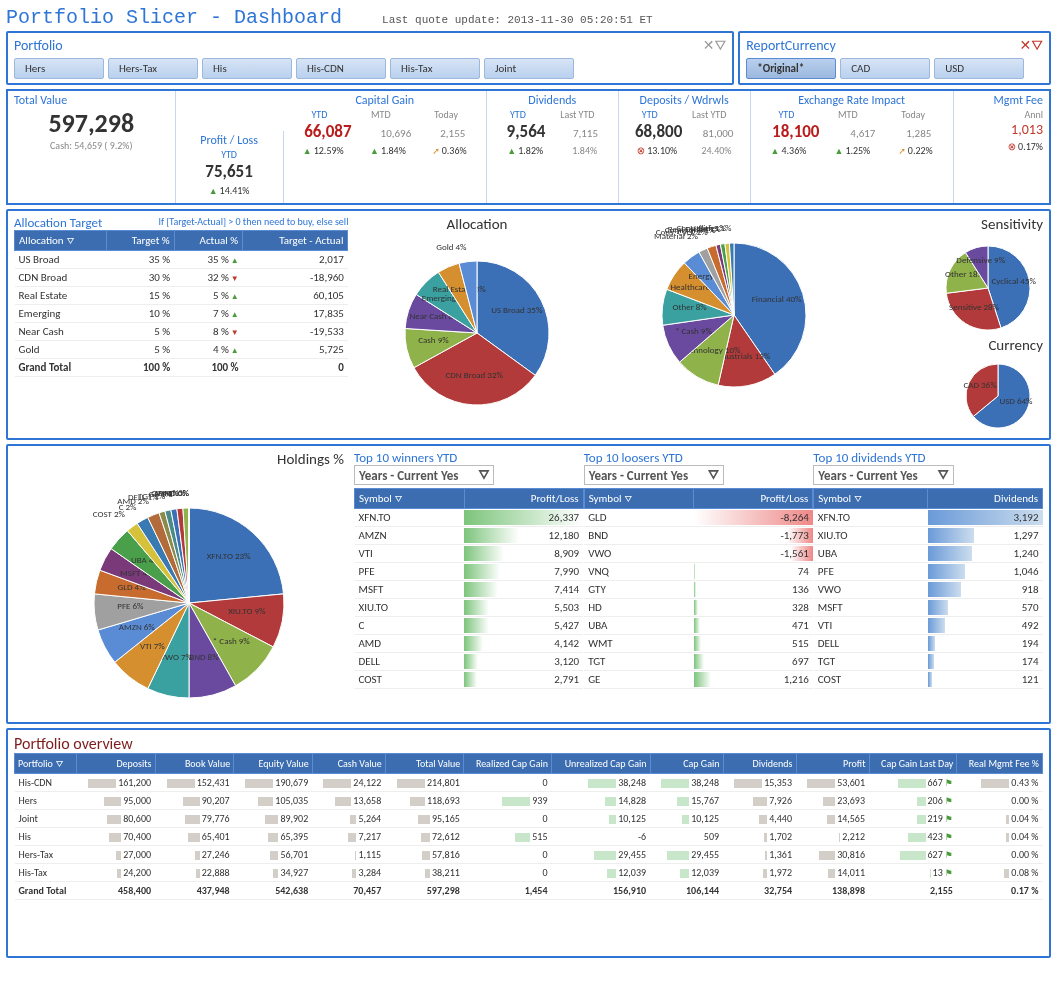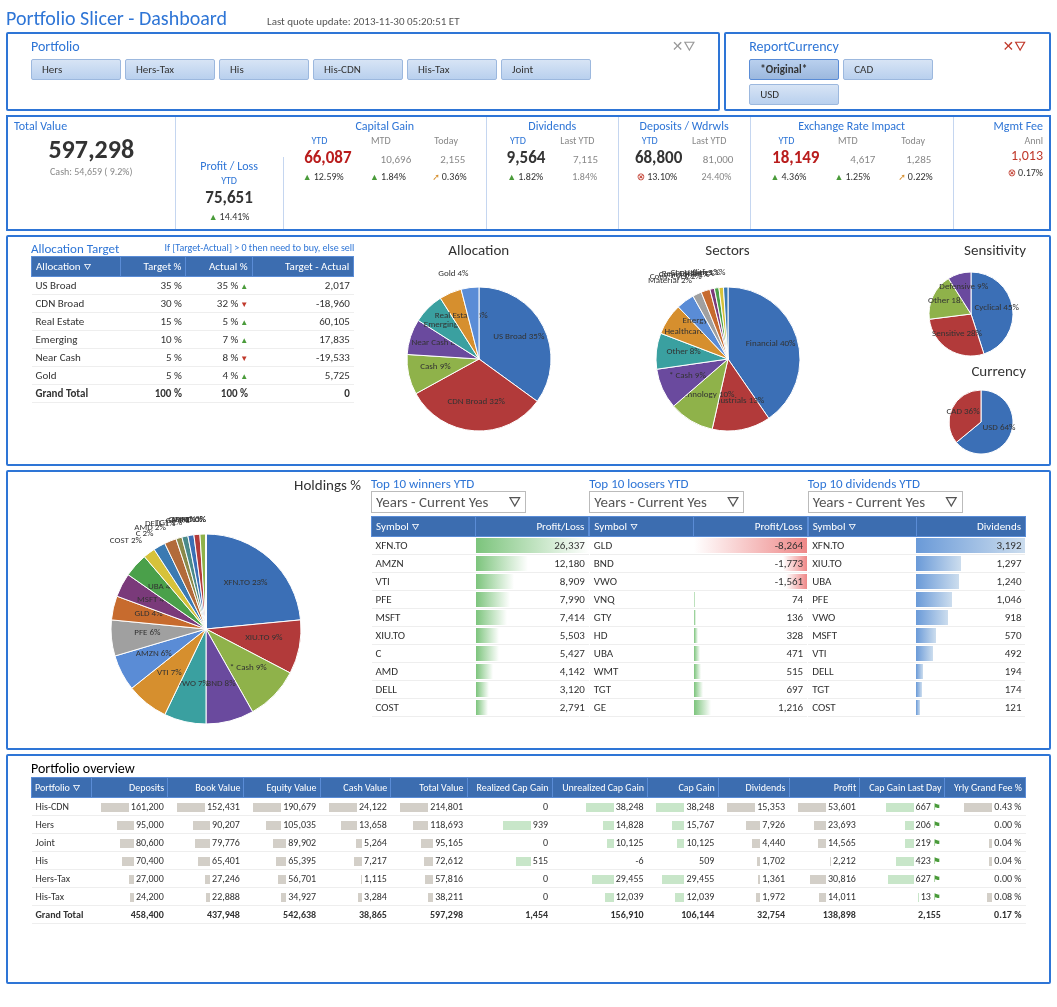--- a/index.html
+++ b/index.html
@@ -8,21 +8,21 @@
     padding: 6px;
     font-family: Calibri, Arial, sans-serif;
     font-size: 11px;
     background: #fff;
     color: #333;
   }
   .panel {
     border: 2px solid #2e75d6;
     border-radius: 2px;
     margin-bottom: 4px;
-    padding: 4px 23px;
+    padding: 4px 6px;
     background: #fff;
   }
   .row { display: flex; gap: 4px; }
   .main-title { color: #2e75d6; font-size: 20px; font-weight: normal; }
   .update { color: #555; font-size: 11px; margin-left: 40px; }
   .slicer-head { color: #2e75d6; font-size: 14px; margin-bottom: 4px; display:flex; justify-content:space-between; align-items:center;}
   .slicer-btns { display: flex; gap: 4px; flex-wrap: wrap; }
   .sbtn {
     border: 1px solid #9cb8de;
     background: linear-gradient(#d7e4f5,#b9d0ee);
@@ -65,42 +65,42 @@
   .num { text-align:right; }
   .bold-row td { font-weight:bold; border-top:1px solid #333;}
   .tri-up::after { content:" ▲"; color:#4a9b3a; font-size:8px;}
   .tri-dn::after { content:" ▼"; color:#c0392b; font-size:8px;}
 
   .chart-area { display:flex; align-items:flex-start; }
   .chart-box { flex:1; position:relative; }
   .chart-title { color:#333; font-size:15px; text-align:center; }
 
   .top10 { flex:1; }
-  .filter-row { display:flex; gap:4px; align-items:center; font-size:15px; color:#555; margin-bottom:3px;}
+  .filter-row { display:flex; gap:4px; align-items:center; font-size:13px; color:#555; margin-bottom:3px;font-weight:bold;}
   .filter-box { border:1px solid #bbb; padding:1px 4px; display:flex; align-items:center; gap:20px;}
   .bar-cell { position:relative; }
   .bar-green { position:absolute; left:0; top:1px; bottom:1px; background:linear-gradient(90deg,#7cc47c,#fff); z-index:0;}
   .bar-red { position:absolute; right:0; top:1px; bottom:1px; background:linear-gradient(270deg,#e88,#fff); z-index:0;}
   .bar-blue { position:absolute; left:0; top:1px; bottom:1px; background:linear-gradient(90deg,#6a9ad8,#cde); z-index:0;}
   .bar-cell span { position:relative; z-index:1; }
 
   .ov-table th { font-size:10px; white-space:nowrap; padding:3px 3px;}
   .ov-table td { font-size:10px; white-space:nowrap; }
   .flag::after { content:" ⚑"; color:#4a9b3a; font-size:9px;}
   .cell-bar { display:inline-block; height:9px; background:#d3cfc8; vertical-align:middle; margin-right:2px;}
   .cell-bar.g { background:#c8e6c9; }
   .cell-bar.r { background:#f6c1bf; }
   .funnel-icon::before { content:"⛛"; font-size:9px; color:#fff; margin-left:3px;}
 
   svg text { font-size:9px; fill:#333; }
 </style>
 </head>
 <body>
 
-<div style="display:flex;align-items:baseline;margin-bottom:2px;">
+<div style="display:flex;align-items:baseline;margin-bottom:2px;font-family:Liberation Mono, monospace;">
   <span class="main-title">Portfolio Slicer - Dashboard</span>
   <span class="update">Last quote update: 2013-11-30 05:20:51 ET</span>
 </div>
 
 <div class="row">
   <div class="panel" style="flex:2.4;">
     <div class="slicer-head">
       <span>Portfolio</span>
       <span style="color:#999;cursor:pointer;">✕⛛</span>
     </div>
@@ -191,21 +191,21 @@
     </div>
   </div>
   <div class="kpi" style="flex:1.6;">
     <div class="kpi-title" style="text-align:center;">Exchange Rate Impact</div>
     <div class="kpi-sub">
       <span class="active">YTD</span>
       <span>MTD</span>
       <span>Today</span>
     </div>
     <div class="kpi-val-row">
-      <span class="mid green">18,149</span>
+      <span class="mid green">18,100</span>
       <span class="gray">4,617</span>
       <span class="gray">1,285</span>
     </div>
     <div class="small-row">
       <span class="arrow-up">4.36%</span>
       <span class="arrow-up">1.25%</span>
       <span class="arrow-rt">0.22%</span>
     </div>
   </div>
   <div class="kpi">
@@ -295,21 +295,20 @@
           <text x="57.54483711258434" y="86.20548137110235" text-anchor="middle" fill="#fff">Near Cash 8%</text>
           <path d="M100,100 L39.20838936385492,61.420470761512235 A72,72 0 0 1 61.42047076151226,39.2083893638549 Z" fill="#3aa0a0" stroke="#fff" stroke-width="1"></path>
           <text x="68.43475328783252" y="68.4347532878325" text-anchor="middle" fill="#fff">Emerging 7%</text>
           <path d="M100,100 L61.42047076151226,39.2083893638549 A72,72 0 0 1 82.09432812413048,30.26201239873855 Z" fill="#d68f2e" stroke="#fff" stroke-width="1"></path>
           <text x="82.27131816206341" y="59.03143350946708" text-anchor="middle" fill="#fff">Real Estate 5%</text>
           <path d="M100,100 L82.09432812413048,30.26201239873855 A72,72 0 0 1 100.00000000000006,28 Z" fill="#5a8cd6" stroke="#fff" stroke-width="1"></path>
           <text x="89.47200838059848" y="16.662365089583858" text-anchor="end">Gold 4%</text>
         </svg>
     </div>
     <div class="chart-box" style="flex:1;">
-      <div class="chart-title">Sectors</div>
       <svg id="pie-sectors" width="210" height="190" style="display:block;margin:0 auto;">
           <path d="M105,100 L105,28 A72,72 0 0 1 145.82831019811948,159.30471386294795 Z" fill="#3b6fb6" stroke="#fff" stroke-width="1"></path>
           <text x="147.62683605806347" y="86.7454744453458" text-anchor="middle" fill="#fff">Financial 40%</text>
           <path d="M105,100 L145.82831019811948,159.30471386294795 A72,72 0 0 1 89.13764163936908,170.2309446557493 Z" fill="#b23a3a" stroke="#fff" stroke-width="1"></path>
           <text x="113.44817554824871" y="143.83329704580723" text-anchor="middle" fill="#fff">Industrials 13%</text>
           <path d="M105,100 L89.13764163936908,170.2309446557493 A72,72 0 0 1 50.58603064649341,147.14997284406053 Z" fill="#8fb24a" stroke="#fff" stroke-width="1"></path>
           <text x="82.06944124016313" y="138.30037956680937" text-anchor="middle" fill="#fff">Technology 10%</text>
           <path d="M105,100 L50.58603064649341,147.14997284406053 A72,72 0 0 1 33.73285618457285,110.24666835567653 Z" fill="#6a4a9e" stroke="#fff" stroke-width="1"></path>
           <text x="64.39402772737431" y="118.54412618040422" text-anchor="middle" fill="#fff">* Cash 9%</text>
           <path d="M105,100 L33.73285618457285,110.24666835567653 A72,72 0 0 1 37.741354060912315,74.30419204538524 Z" fill="#3aa0a0" stroke="#fff" stroke-width="1"></path>
@@ -578,37 +577,37 @@
               <td>COST</td>
               <td class="num bar-cell"><div class="bar-blue" style="width:3.7907268170426063%"></div><span>121</span></td>
             </tr>
           </tbody>
         </table>
     </div>
   </div>
 </div>
 
 <div class="panel" style="min-height:230px;">
-  <div class="section-title" style="font-size:14px;color:#000000;">Portfolio overview</div>
+  <div class="section-title" style="font-size:16px;color:#7f1d1d;">Portfolio overview</div>
   <table class="ov-table">
     <thead>
         <tr id="ov-head">
           <th>Portfolio<span class="funnel-icon"></span></th>
           <th class="num">Deposits</th>
           <th class="num">Book Value</th>
           <th class="num">Equity Value</th>
           <th class="num">Cash Value</th>
           <th class="num">Total Value</th>
           <th class="num">Realized Cap Gain</th>
           <th class="num">Unrealized Cap Gain</th>
           <th class="num">Cap Gain</th>
           <th class="num">Dividends</th>
           <th class="num">Profit</th>
           <th class="num">Cap Gain Last Day</th>
-          <th class="num">Yrly Grand Fee %</th>
+          <th class="num">Real Mgmt Fee %</th>
         </tr>
       </thead>
     <tbody id="ov-body">
         <tr>
           <td>His-CDN</td>
           <td class="num"><span class="cell-bar" style="width:28px"></span>161,200</td>
           <td class="num"><span class="cell-bar" style="width:28px"></span>152,431</td>
           <td class="num"><span class="cell-bar" style="width:28px"></span>190,679</td>
           <td class="num"><span class="cell-bar" style="width:28px"></span>24,122</td>
           <td class="num"><span class="cell-bar" style="width:28px"></span>214,801</td>
@@ -693,21 +692,21 @@
           <td class="num"><span class="cell-bar" style="width:4px"></span>1,972</td>
           <td class="num"><span class="cell-bar" style="width:7px"></span>14,011</td>
           <td class="num"><span class="cell-bar g" style="width:1px"></span>13<span class="flag"></span></td>
           <td class="num"><span class="cell-bar " style="width:5px"></span>0.08 %</td>
         </tr>
         <tr class="bold-row">
           <td class="">Grand Total</td>
           <td class="num">458,400</td>
           <td class="num">437,948</td>
           <td class="num">542,638</td>
-          <td class="num">38,865</td>
+          <td class="num">70,457</td>
           <td class="num">597,298</td>
           <td class="num">1,454</td>
           <td class="num">156,910</td>
           <td class="num">106,144</td>
           <td class="num">32,754</td>
           <td class="num">138,898</td>
           <td class="num">2,155</td>
           <td class="num">0.17 %</td>
         </tr>
       </tbody>

